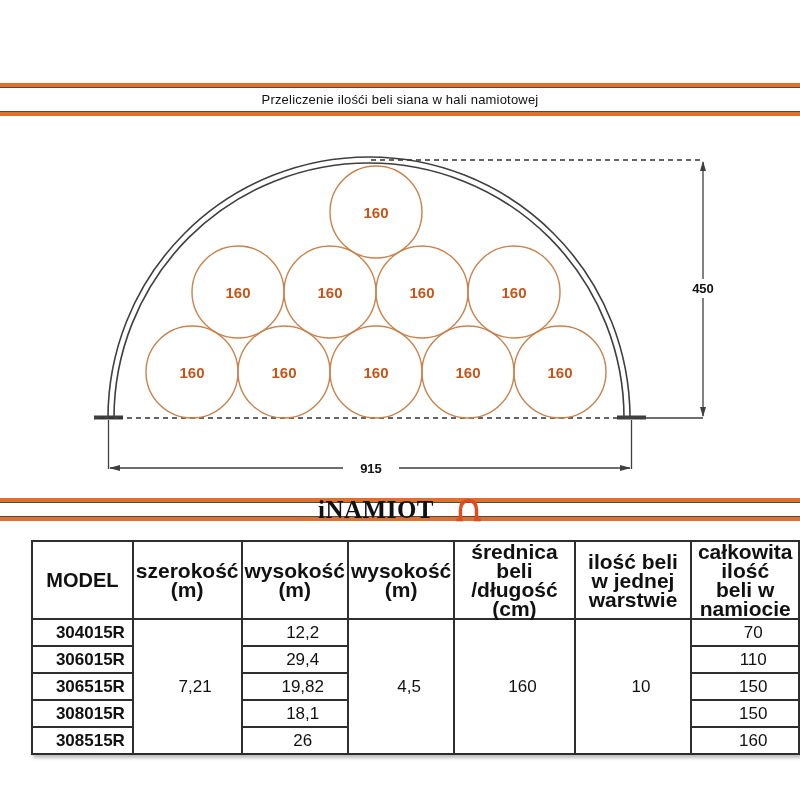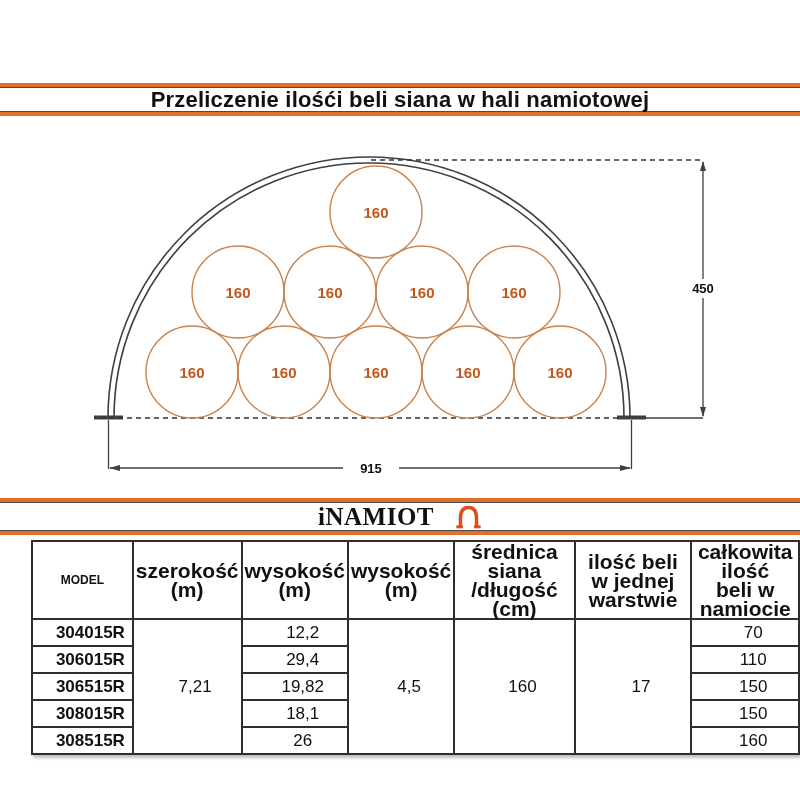--- a/index.html
+++ b/index.html
@@ -14,23 +14,23 @@
   html,body{width:800px;height:800px;background:#fff;overflow:hidden;}
   body{font-family:"Liberation Sans",sans-serif;position:relative;color:#111;}
 
   
   .band{position:absolute;left:0;width:800px;}
   .band .rule{height:4px;background:var(--accent-orange);}
   .band .content{background:#fff;border-top:1px solid #4a4a4a;border-bottom:1px solid #4a4a4a;
                  display:flex;align-items:center;justify-content:center;}
   #title-band{top:83px;}
   #title-band .content{height:25px;}
-  #title-band .title{font-size:22px;font-weight:bold;letter-spacing:.2px;text-align:center;}
+  #title-band .title{font-size:13px;font-weight:normal;letter-spacing:.2px;text-align:center;}
   #logo-band{top:498px;}
-  #logo-band .content{height:29px;gap:21px;}
+  #logo-band .content{height:15px;gap:21px;}
   .logo-text{font-family:"Liberation Serif",serif;font-weight:bold;font-size:25px;letter-spacing:.5px;}
   .logo-icon{display:block;}
 
   
   #diagram{position:absolute;top:140px;left:0;}
   .arc{fill:none;stroke:var(--line-gray);stroke-width:1.6;}
   .thin{stroke:var(--line-gray);stroke-width:1.3;fill:none;}
   .dashed{stroke:#333;stroke-width:1.3;stroke-dasharray:5 4;fill:none;}
   .foot{fill:var(--line-gray);}
   .dim-arrow{fill:var(--line-gray);}
@@ -38,21 +38,21 @@
   .label-bg{fill:#fff;}
   .bale-circle{fill:none;stroke:var(--bale-stroke);stroke-width:1.4;}
   .bale-label{font-family:"Liberation Sans",sans-serif;font-size:15px;font-weight:bold;fill:var(--bale-text);text-anchor:middle;}
 
   
   #spec-table{position:absolute;top:540px;left:31px;border-collapse:collapse;table-layout:fixed;
               box-shadow:2px 3px 3px rgba(0,0,0,.25);background:#fff;}
   #spec-table th,#spec-table td{border:2px solid var(--table-border);text-align:center;vertical-align:middle;
               white-space:pre-line;padding:0 2px;}
   #spec-table th{font-weight:bold;font-size:21px;line-height:19px;height:46px;}
-  #spec-table th.model-h{font-weight:bold;font-size:12px;}
+  #spec-table th.model-h{font-weight:bold;font-size:20px;}
   #spec-table td{font-size:17px;height:25px;line-height:25px;padding-left:18px;}
   #spec-table td.model{font-weight:bold;}
 </style>
 </head>
 <body>
 
 <div class="band" id="title-band">
   <div class="rule"></div>
   <div class="content">
     <span class="title">Przeliczenie ilośći beli siana w hali namiotowej</span>
@@ -135,36 +135,36 @@
   </colgroup>
   <thead>
     <tr>
       <th class="model-h">MODEL</th>
       <th>szerokość
 (m)</th>
       <th>wysokość
 (m)</th>
       <th>wysokość
 (m)</th>
-      <th>średnica siana
+      <th>średnica beli
 /długość (cm)</th>
       <th>ilość beli w jednej
 warstwie</th>
       <th>całkowita ilość
 beli w namiocie</th>
     </tr>
   </thead>
   <tbody>
     <tr>
       <td class="model">304015R</td>
       <td rowspan="5">7,21</td>
       <td>12,2</td>
       <td rowspan="5">4,5</td>
       <td rowspan="5">160</td>
-      <td rowspan="5">17</td>
+      <td rowspan="5">10</td>
       <td>70</td>
     </tr>
     <tr>
       <td class="model">306015R</td>
       <td>29,4</td>
       <td>110</td>
     </tr>
     <tr>
       <td class="model">306515R</td>
       <td>19,82</td>

